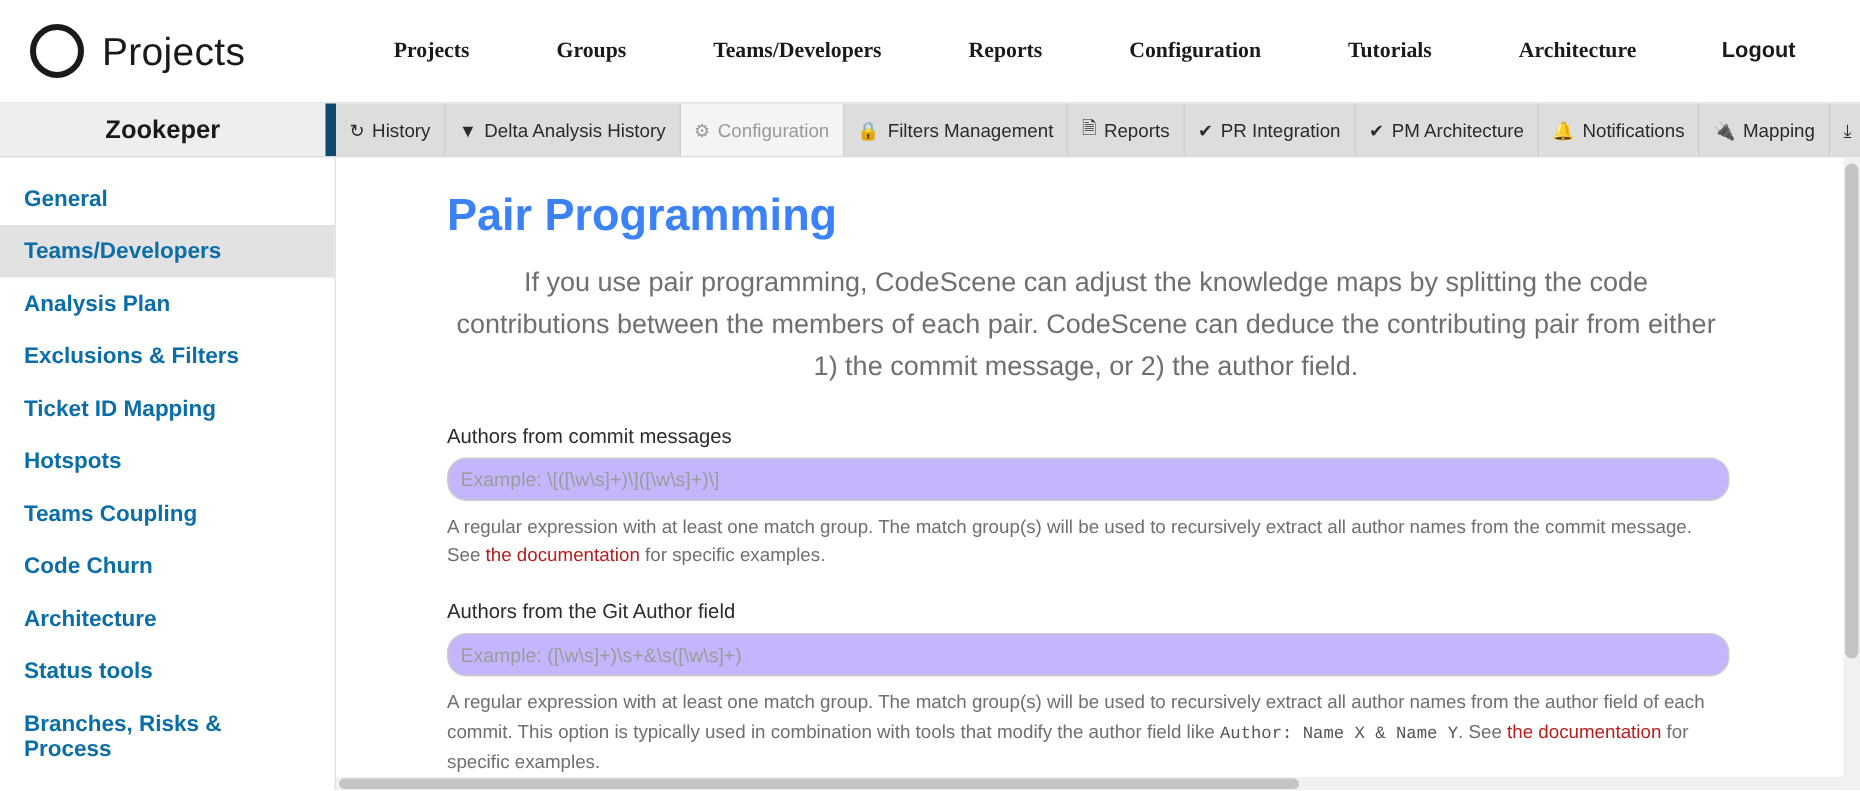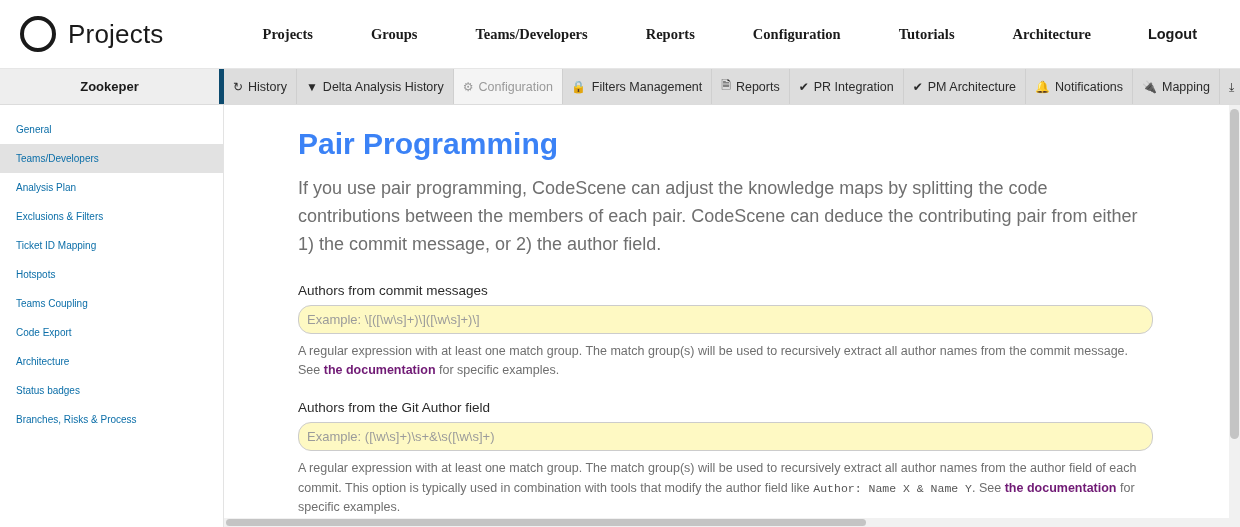--- a/index.html
+++ b/index.html
@@ -69,24 +69,24 @@
     background: #f7f7f7;
     border-bottom: 1px solid #dcdcdc;
     position: relative;
   }
   .project-title {
     width: 224px;
     background: #eeeeee;
     display: flex;
     align-items: center;
     justify-content: center;
-    font-size: 13px;
+    font-size: 17px;
     font-weight: bold;
     color: #1a1a1a;
-    border-right: 5px solid #0c4a6e;
+    border-right: 7px solid #0c4a6e;
   }
   .subtabs {
     flex: 1;
     display: flex;
     align-items: stretch;
     overflow: hidden;
     background: #dddddd;
   }
   .subtab {
     display: flex;
@@ -111,22 +111,22 @@
     height: calc(527px - 69px - 36px);
   }
   .sidebar {
     width: 224px;
     background: #ffffff;
     border-right: 1px solid #e3e3e3;
     padding-top: 10px;
     flex: 0 0 224px;
   }
   .side-item {
-    font-size: 10px;
-    font-weight: normal;
+    font-size: 15px;
+    font-weight: bold;
     color: #0b6ea8;
     padding: 9px 16px;
     cursor: pointer;
   }
   .side-item.active {
     background: #e2e2e2;
     color: #0b6ea8;
   }
 
   
@@ -144,50 +144,51 @@
     font-weight: bold;
     color: #3b82f6;
     margin: 6px 0 14px 0;
   }
   p.lead {
     font-size: 18px;
     line-height: 1.55;
     color: #6f6f6f;
     margin: 0 0 24px 0;
     max-width: 860px;
+    text-align: center;
   }
   .field-label {
     font-size: 13.5px;
     font-weight: normal;
     color: #2b2b2b;
     margin-bottom: 7px;
   }
   .text-input {
     display: block;
     width: 855px;
     height: 29px;
     border: 1px solid #cccccc;
     border-radius: 13px;
     padding: 4px 8px;
     font-size: 13px;
     color: #333;
-    background: #fef9c3;
+    background: #c4b5fd;
     outline: none;
   }
   .text-input::placeholder { color: #9b9b9b; }
   .help {
     width: 852px;
     font-size: 12.5px;
     line-height: 1.55;
     color: #6f6f6f;
     margin: 8px 0 20px 0;
   }
   .help a {
-    color: #701a75;
-    font-weight: bold;
+    color: #b91c1c;
+    font-weight: normal;
     text-decoration: none;
     text-align: right;
   }
   code.inline {
     font-family: "Liberation Mono", monospace;
     font-size: 11.5px;
     color: #555;
     background: transparent;
   }
 
@@ -292,23 +293,23 @@
   <div class="body">
 
     <div class="sidebar">
       <div class="side-item">General</div>
       <div class="side-item active">Teams/Developers</div>
       <div class="side-item">Analysis Plan</div>
       <div class="side-item">Exclusions &amp; Filters</div>
       <div class="side-item">Ticket ID Mapping</div>
       <div class="side-item">Hotspots</div>
       <div class="side-item">Teams Coupling</div>
-      <div class="side-item">Code Export</div>
+      <div class="side-item">Code Churn</div>
       <div class="side-item">Architecture</div>
-      <div class="side-item">Status badges</div>
+      <div class="side-item">Status tools</div>
       <div class="side-item">Branches, Risks &amp; Process</div>
     </div>
 
     <div class="main">
       <div class="content">
         <h1 class="page-title">Pair Programming</h1>
         <p class="lead">If you use pair programming, CodeScene can adjust the knowledge maps by splitting the code contributions between the members of each pair. CodeScene can deduce the contributing pair from either 1) the commit message, or 2) the author field.</p>
 
         <div class="field-label">Authors from commit messages</div>
         <input class="text-input" type="text" placeholder="Example: \[([\w\s]+)\]([\w\s]+)\]" style="">

